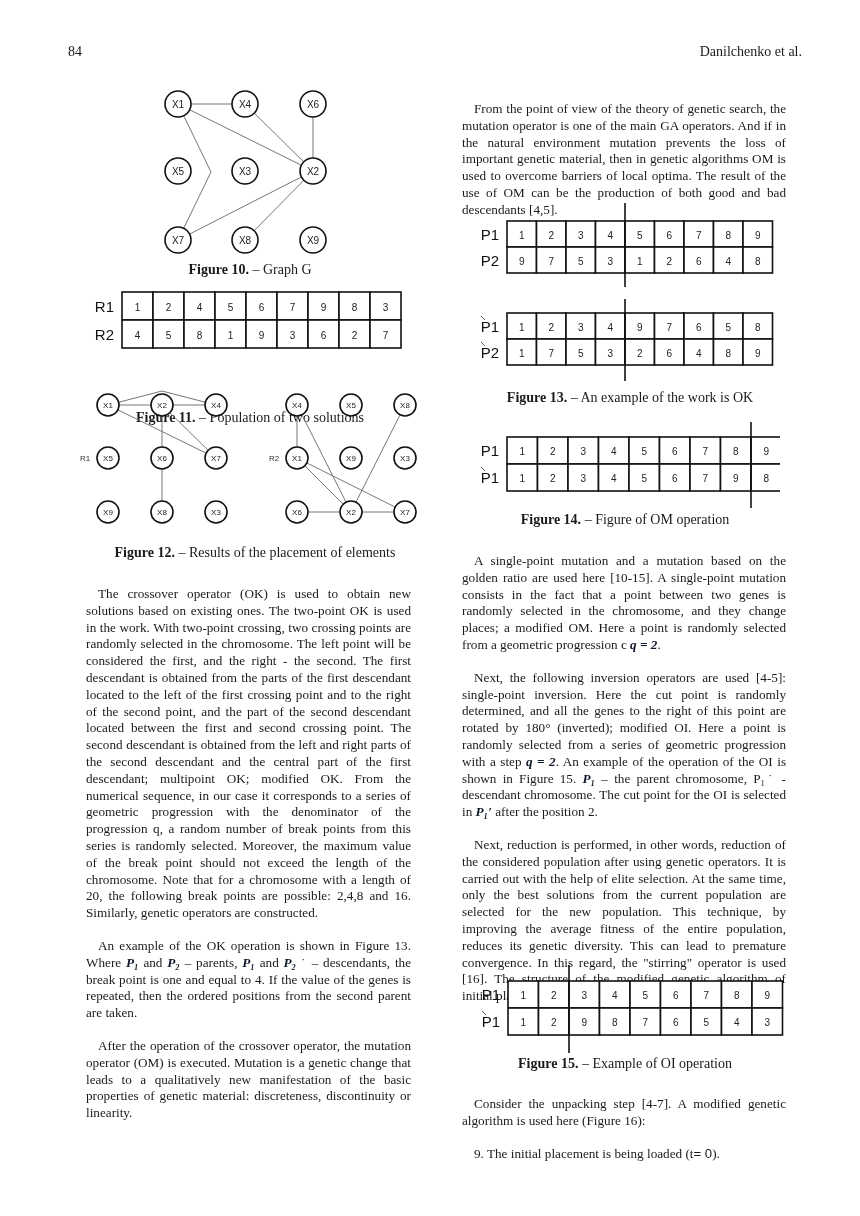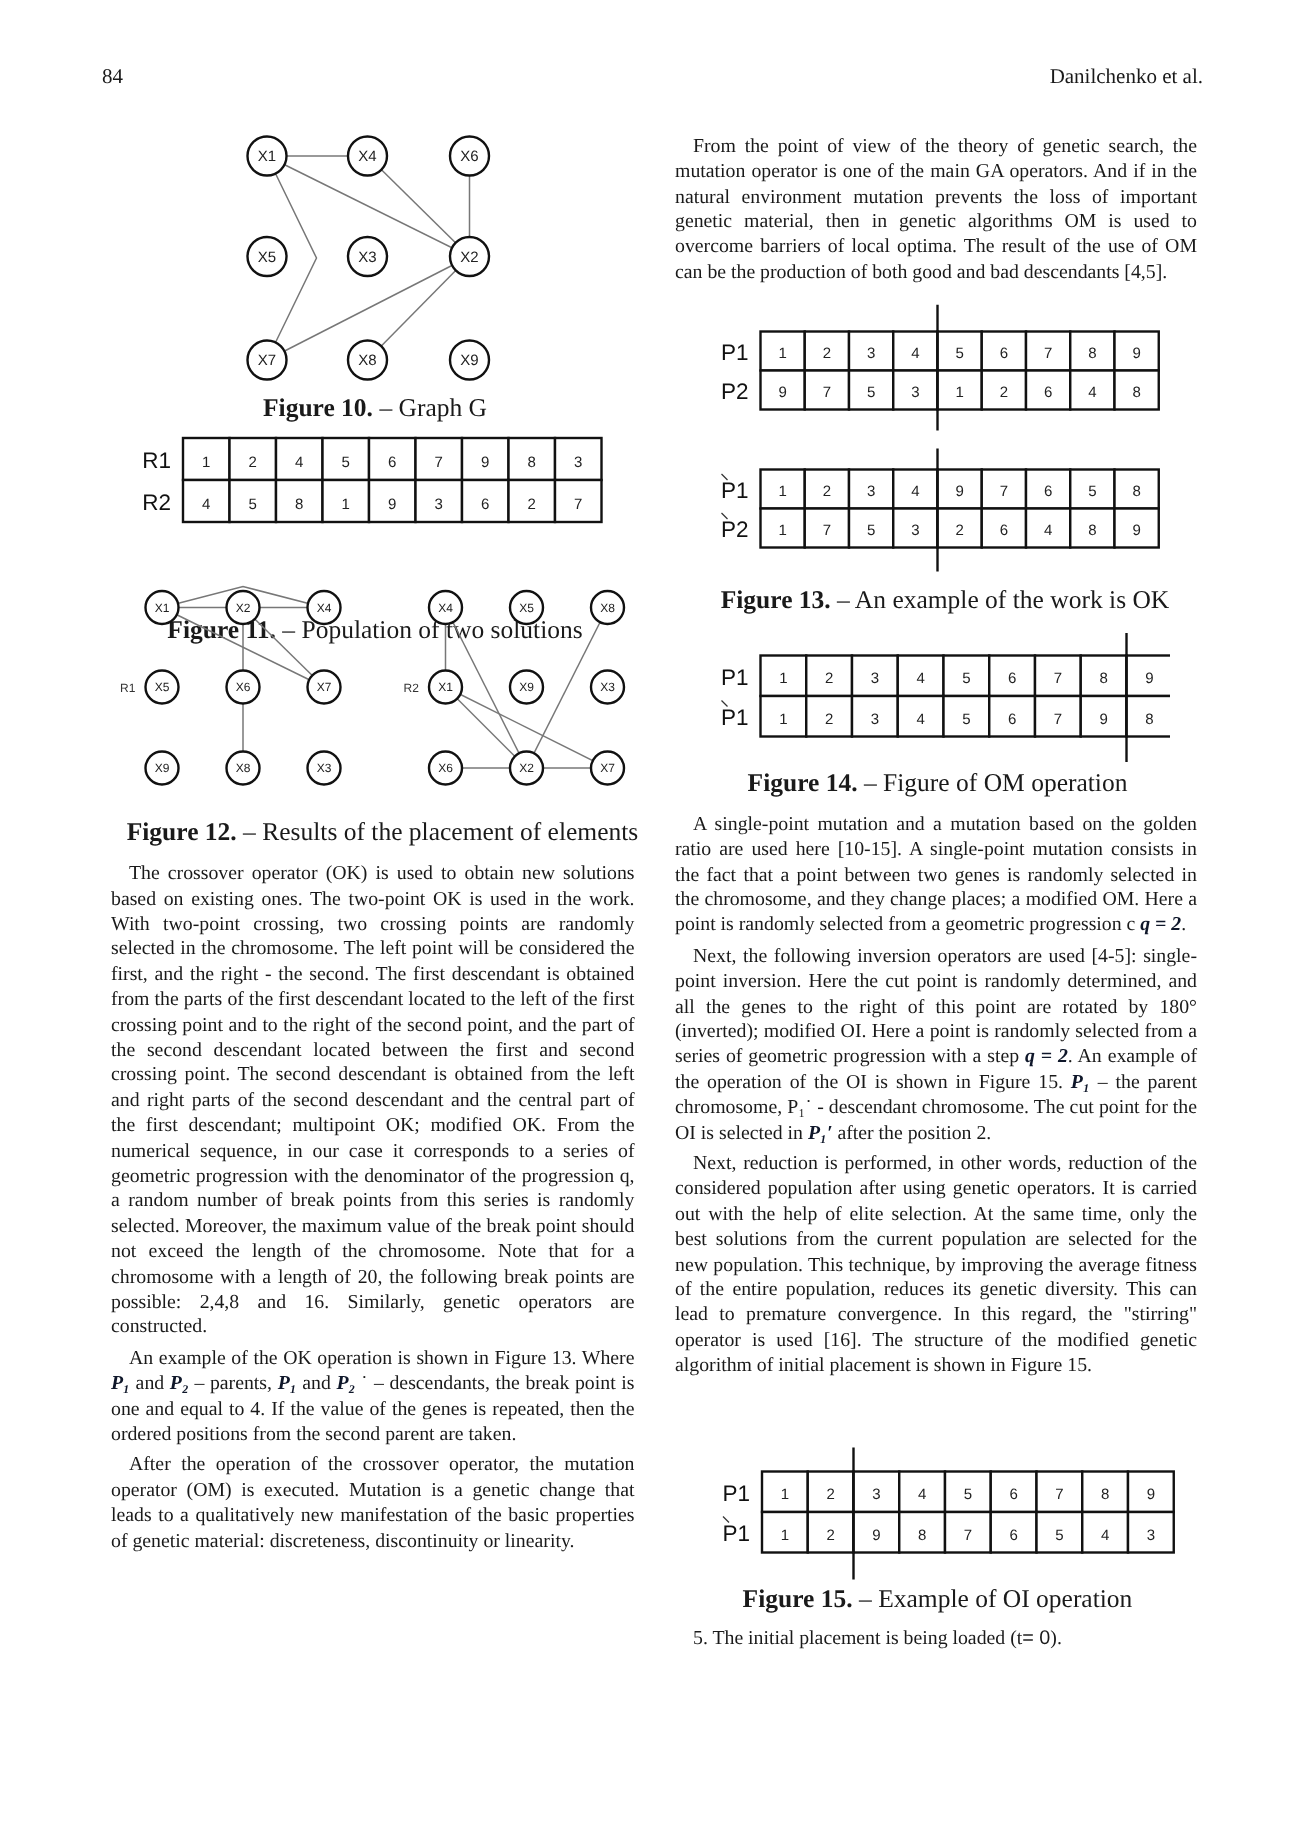--- a/index.html
+++ b/index.html
@@ -1,21 +1,21 @@
 <!DOCTYPE html>
 <html><head>
 <meta charset="utf-8">
 <style>
   html, body { margin:0; padding:0; background:#fff; }
   body { width:860px; height:1216px; position:relative; overflow:hidden;
          font-family:"Liberation Serif", serif; color:#1a1a1a; }
   .hdr { position:absolute; top:44px; font-size:14px; }
   .col { position:absolute; font-size:13.2px; line-height:16.8px; text-align:justify; }
-  .col p { margin:4px; text-indent:12px; }
-  .cap { position:absolute; font-size:17px; text-align:center; }
+  .col p { margin:16px; text-indent:12px; }
+  .cap { position:absolute; font-size:14px; text-align:center; }
   .cap b { font-weight:bold; }
   svg text { font-family:"Liberation Sans", sans-serif; }
   .fig { position:absolute; }
   i.m { font-style:italic; font-weight:bold; color:#0f172a; }
 </style>
 </head>
 <body>
 
 <div class="hdr" style="left:68px;">84</div>
 <div class="hdr" style="right:58px;">Danilchenko et al.</div>
@@ -329,14 +329,15 @@
     <text x="246.25" y="63.36" font-size="10" text-anchor="middle" fill="#222">5</text>
     <rect x="261.5" y="45" width="30.5" height="27" fill="#fff" stroke="#111" stroke-width="1.6"></rect>
     <text x="276.75" y="63.36" font-size="10" text-anchor="middle" fill="#222">4</text>
     <rect x="292" y="45" width="30.5" height="27" fill="#fff" stroke="#111" stroke-width="1.6"></rect>
     <text x="307.25" y="63.36" font-size="10" text-anchor="middle" fill="#222">3</text>
     <line x1="109" y1="2" x2="109" y2="90" stroke="#111" stroke-width="1.6"></line>
   </svg>
 <div class="cap" style="left:440px;top:1056px;width:370px;"><b>Figure 15.</b><span> – Example of OI operation</span></div>
 
 <div class="col" style="left:446px;top:1080px;width:356px;">
-  <p><span>5. The initial placement is being loaded (t</span><b style="font-family:'Liberation Sans',sans-serif;font-weight:normal;">= 0</b><span>).</span></p>
+  <p>Consider the unpacking step [4-7]. A modified genetic algorithm is used here (Figure 16):</p>
+  <p><span>9. The initial placement is being loaded (t</span><b style="font-family:'Liberation Sans',sans-serif;font-weight:normal;">= 0</b><span>).</span></p>
 </div>
 
 </body></html>

